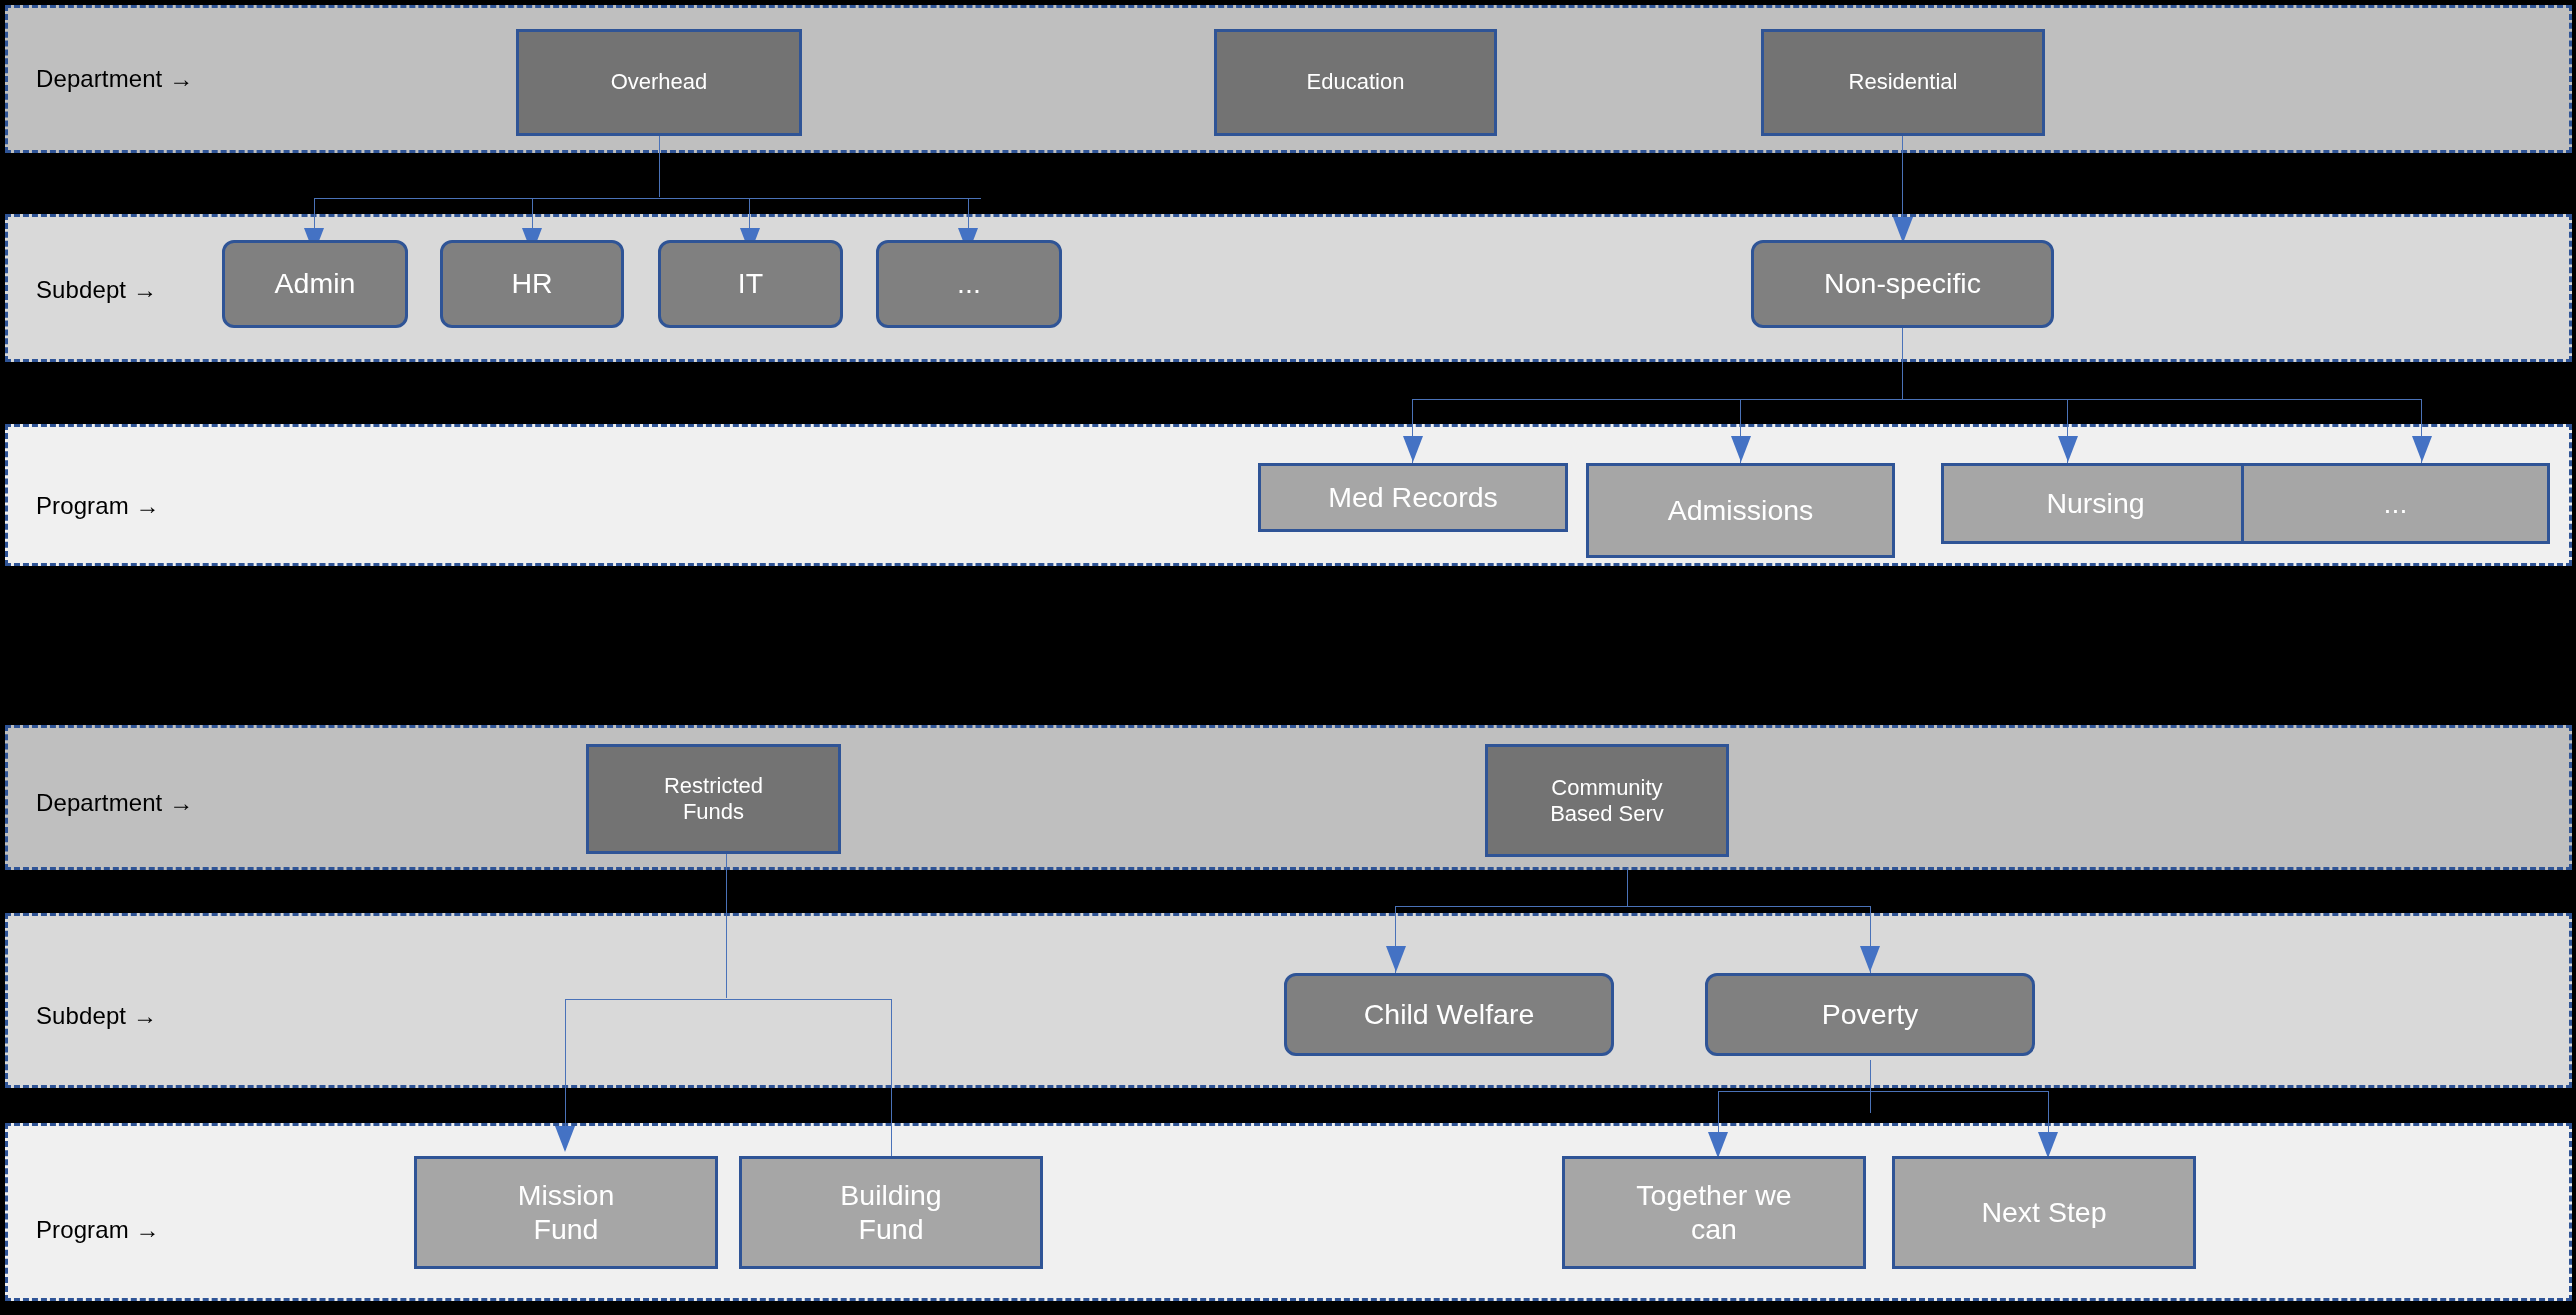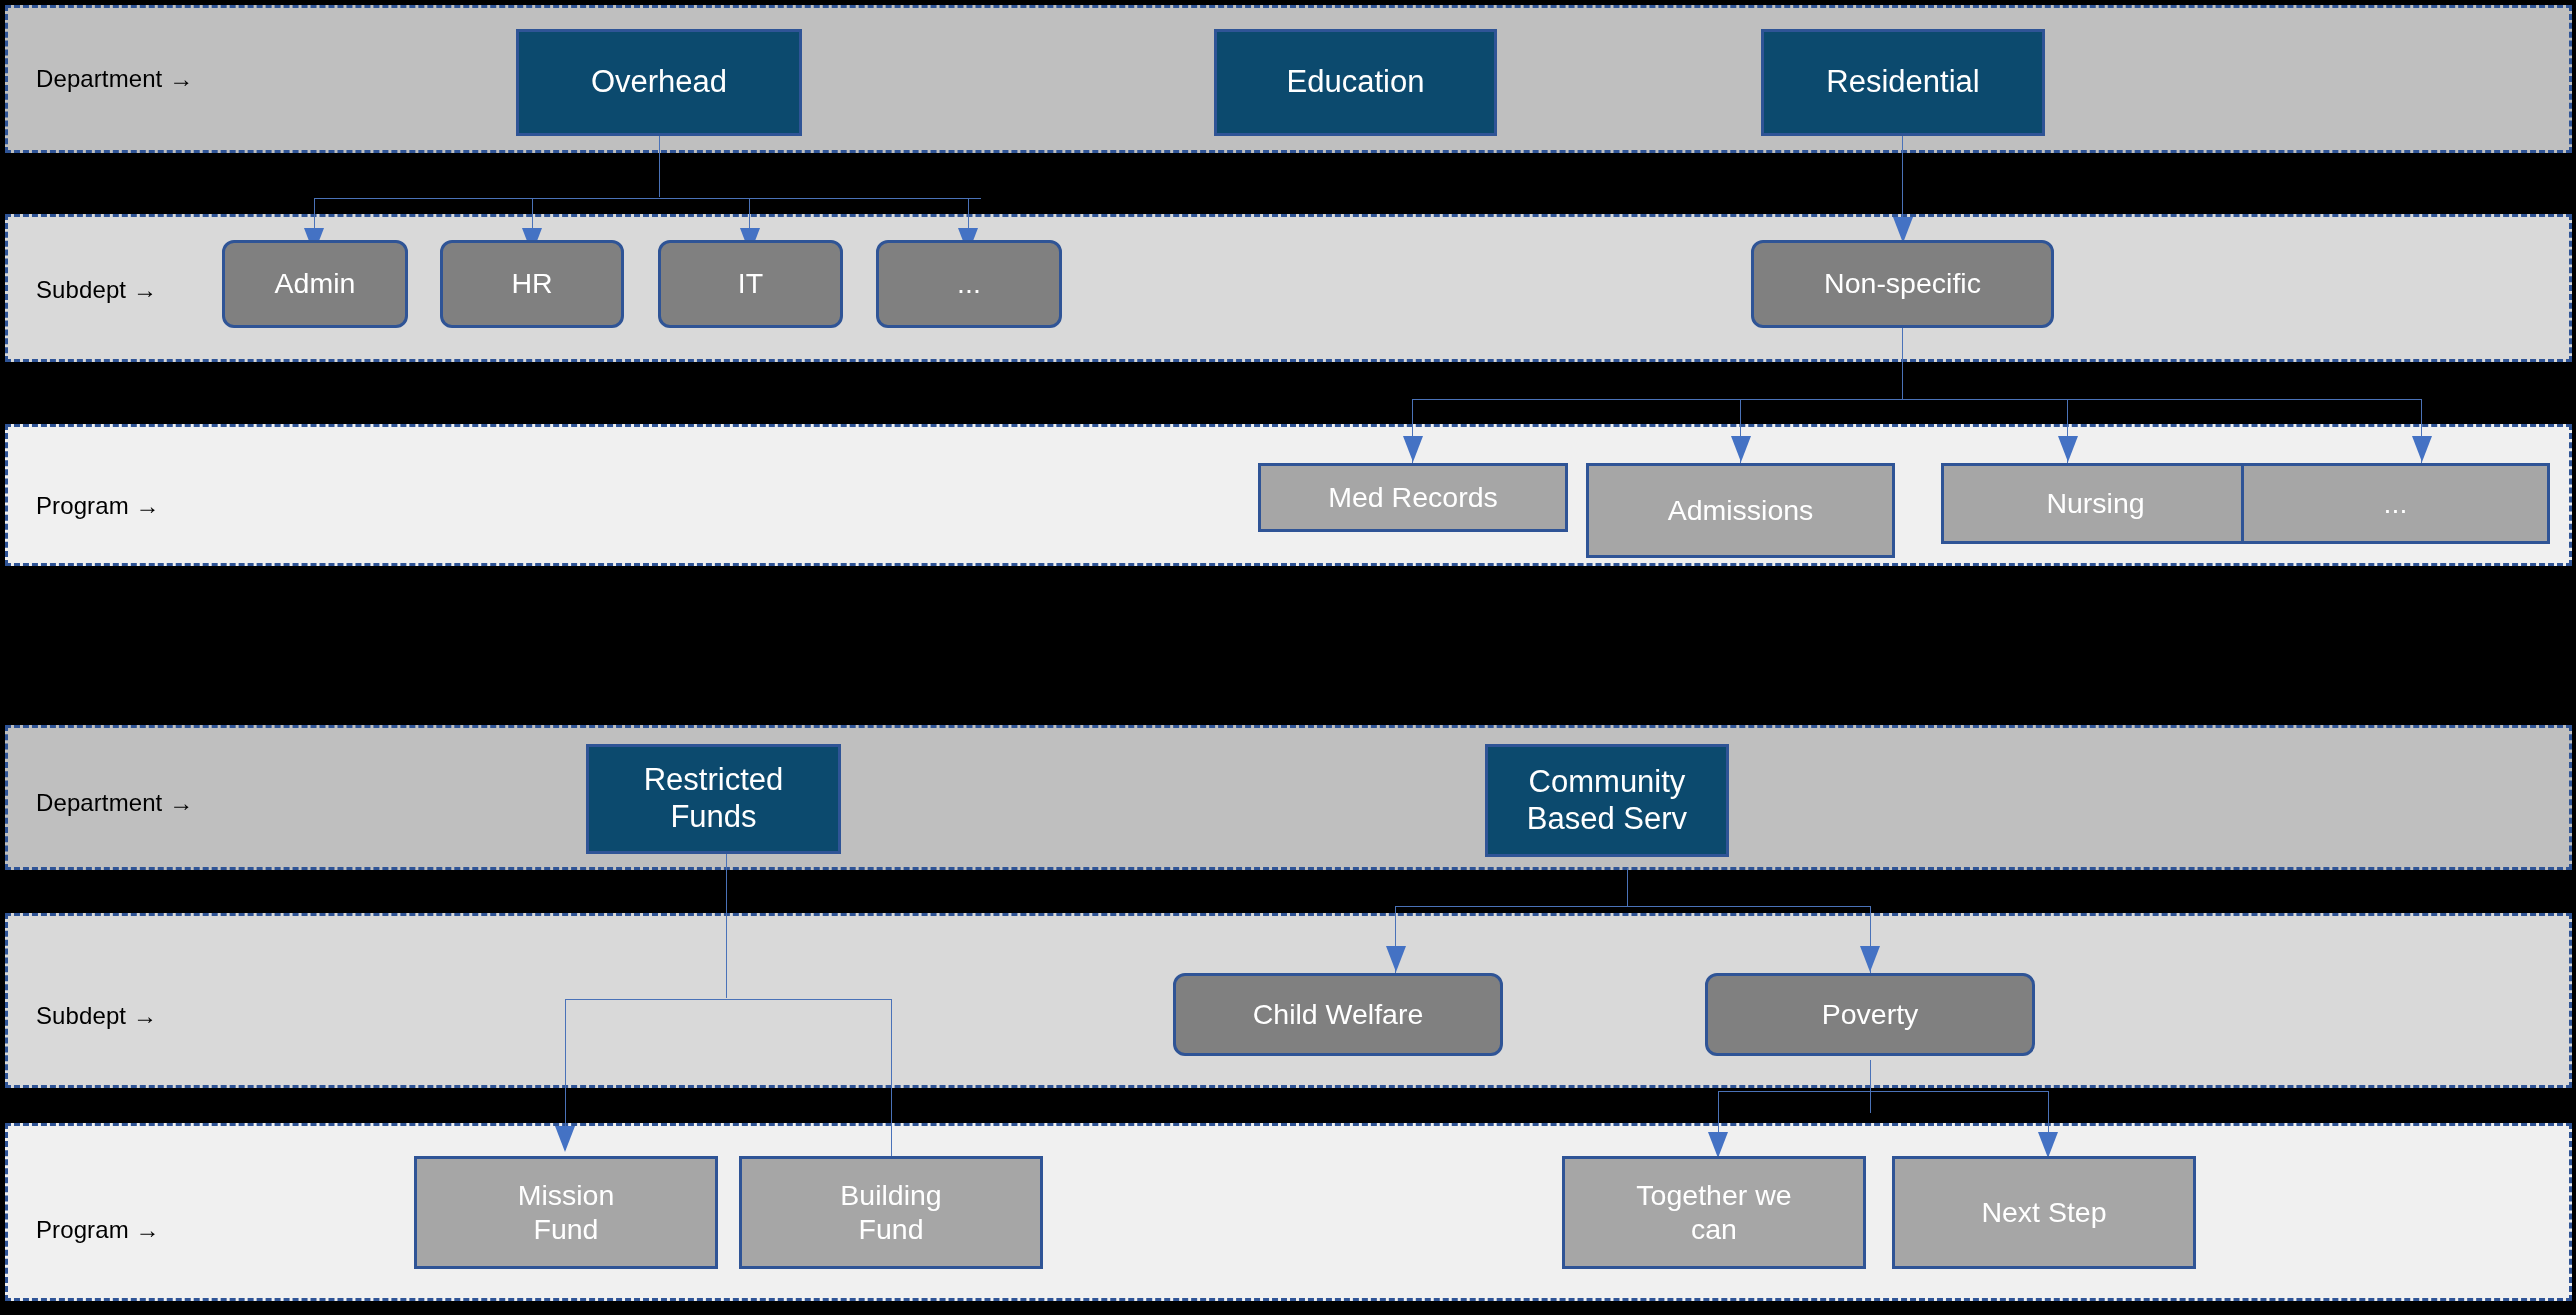--- a/index.html
+++ b/index.html
@@ -36,21 +36,21 @@
     display:flex;
     align-items:center;
     justify-content:center;
     text-align:center;
     color:#fff;
     border:3.6px solid #2f5496;
     line-height:1.18;
     white-space:pre-line;
     z-index:6;
   }
-  .node.dept{background:#0c4a6e;font-size:31px;}
+  .node.dept{background:#737373;font-size:22px;}
   .node.subdept{background:#808080;font-size:28.5px;border-radius:12px;}
   .node.prog{background:#a6a6a6;font-size:28.5px;}
 
   
   .conn{position:absolute;z-index:3;}
   .conn.v{width:0;border-left:1.8px solid #4a72b8;}
   .conn.h{height:0;border-top:1.8px solid #4a72b8;}
   .arrowhead{
     position:absolute;
     width:0;height:0;
@@ -141,21 +141,21 @@
   <div class="conn v" style="left:1718px;top:1091px;height:68px;"></div>
   <div class="conn v" style="left:2048px;top:1091px;height:68px;"></div>
   <div class="arrowhead" style="left:1708px;top:1132px;"></div>
   <div class="arrowhead" style="left:2038px;top:1132px;"></div>
 
   <div class="node dept" style="left:586px;top:744px;width:255px;height:110px;">Restricted
 Funds</div>
   <div class="node dept" style="left:1485px;top:744px;width:244px;height:113px;">Community
 Based Serv</div>
 
-  <div class="node subdept" style="left:1173px;top:973px;width:330px;height:83px;">Child Welfare</div>
+  <div class="node subdept" style="left:1284px;top:973px;width:330px;height:83px;">Child Welfare</div>
   <div class="node subdept" style="left:1705px;top:973px;width:330px;height:83px;">Poverty</div>
 
   <div class="node prog" style="left:414px;top:1156px;width:304px;height:113px;">Mission
 Fund</div>
   <div class="node prog" style="left:739px;top:1156px;width:304px;height:113px;">Building
 Fund</div>
   <div class="node prog" style="left:1562px;top:1156px;width:304px;height:113px;">Together we
 can</div>
   <div class="node prog" style="left:1892px;top:1156px;width:304px;height:113px;">Next Step</div>
 

